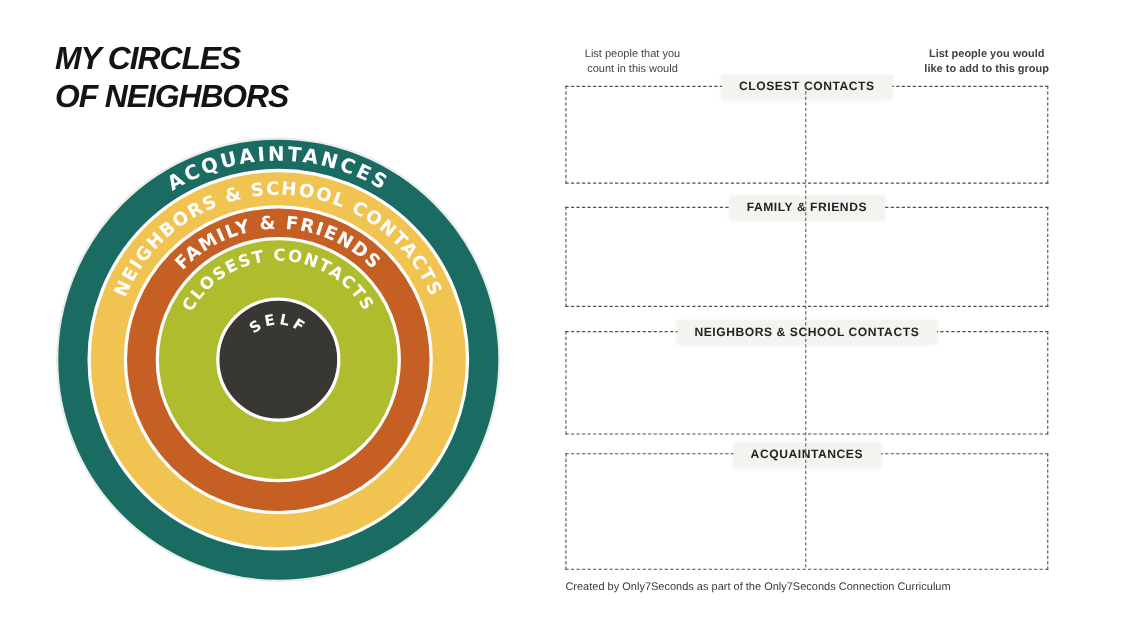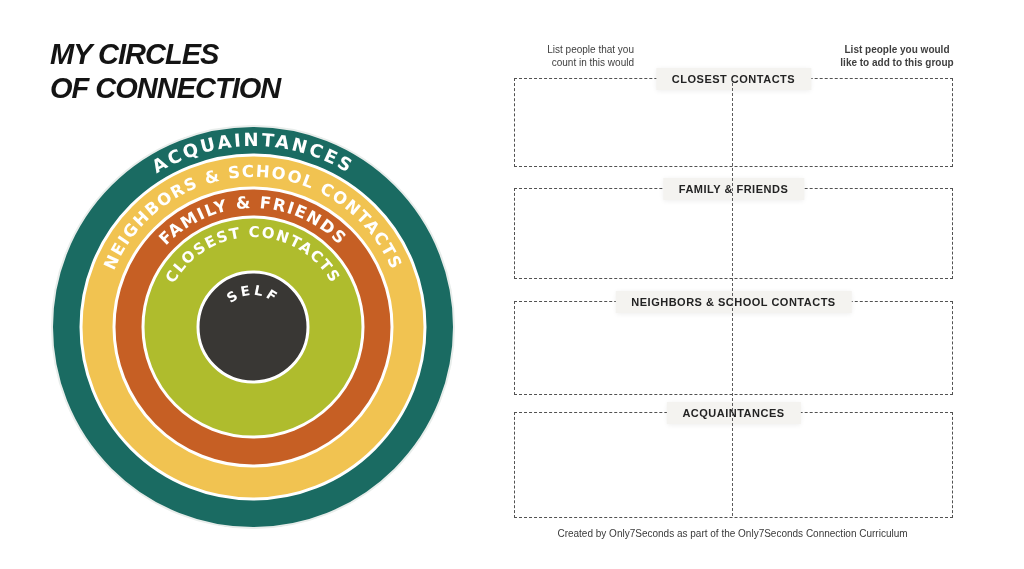--- a/index.html
+++ b/index.html
@@ -14,21 +14,21 @@
     color:#141414;letter-spacing:-1px;
   }
   
   .diagram{position:absolute;left:48px;top:122px;}
   .ring-text{fill:#ffffff;font-family:"DejaVu Sans","Liberation Sans",sans-serif;font-weight:bold;}
   
   .hint{
     position:absolute;width:150px;text-align:center;
     font-size:10px;line-height:1.32;color:#3f3f3f;
   }
-  .hint-left{left:484px;top:43px;text-align:right;}
+  .hint-left{left:500px;top:43px;}
   .hint-right{left:822px;top:43px;font-weight:bold;}
   .vline{
     position:absolute;left:732px;top:78px;height:438px;width:0;
     border-left:1px dashed #5b5b5b;z-index:1;
   }
   .wbox{
     position:absolute;left:514px;width:437px;
     border:1px dashed #525252;background:transparent;z-index:0;
   }
   .box-1{top:78px;height:87px;}
@@ -38,32 +38,32 @@
   .box-label{
     position:absolute;left:50%;top:0;transform:translate(-50%,-50%);
     background:#f4f3f0;box-shadow:0 1px 5px rgba(0,0,0,0.07);
     padding:5px 16px;white-space:nowrap;
     font-size:11px;font-weight:bold;letter-spacing:0.5px;color:#232323;z-index:2;
   }
   .half{position:absolute;top:0;height:100%;width:50%;}
   .half-left{left:0;}
   .half-right{right:0;}
   .footer{
-    position:absolute;left:514px;top:528px;width:437px;text-align:center;
+    position:absolute;left:514px;top:528px;width:437px;text-align:left;
     font-size:10px;color:#3a3a3a;
   }
 </style>
 </head>
 <body>
 
 <div class="page">
 
   <div class="title-block">
     <div>MY CIRCLES</div>
-    <div>OF CONNECTION</div>
+    <div>OF NEIGHBORS</div>
   </div>
 
   <svg class="diagram" width="410" height="410" viewBox="0 0 410 410">
     <defs>
       <path id="arc-acq" d="M 24 205 A 181 181 0 0 1 386 205"></path>
       <path id="arc-nei" d="M 55 205 A 150 150 0 0 1 355 205"></path>
       <path id="arc-fam" d="M 86 205 A 119 119 0 0 1 324 205"></path>
       <path id="arc-clo" d="M 115 205 A 90 90 0 0 1 295 205"></path>
       <path id="arc-self" d="M 173 205 A 32 32 0 0 1 237 205"></path>
     </defs>

